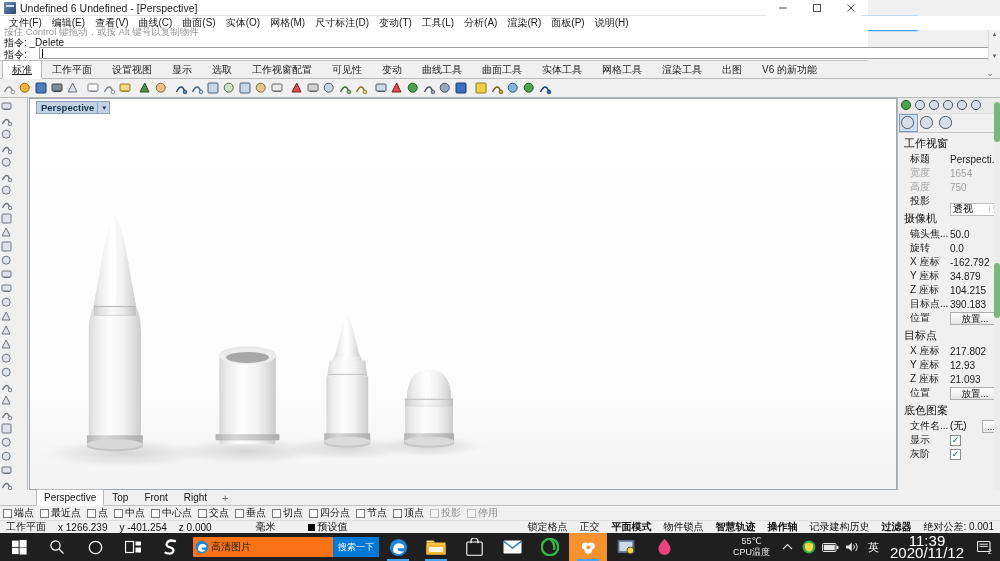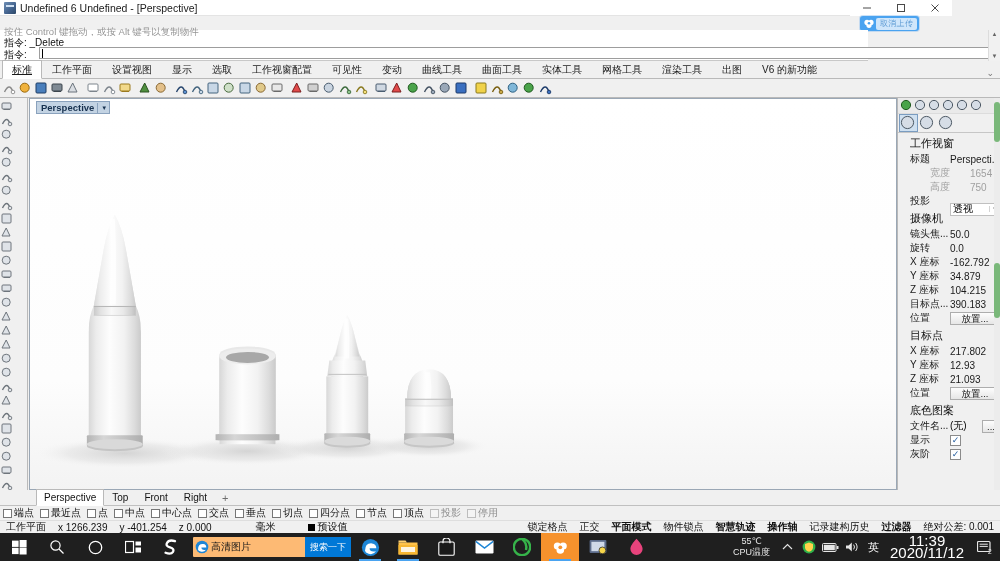--- a/index.html
+++ b/index.html
@@ -7,21 +7,21 @@
     width: 1000px; height: 561px;
     overflow: hidden;
     font-family: "Liberation Sans", "DejaVu Sans", sans-serif;
     background: #f0f0f0;
     -webkit-font-smoothing: antialiased;
   }
   #app { position: relative; width: 1000px; height: 561px; }
 
   
   .titlebar {
-    position: absolute; top: 0; left: 0; width: 952px; height: 16px;
+    position: absolute; top: 0; left: 0; width: 868px; height: 16px;
     background: #ffffff;
     display: flex; align-items: center;
     border-bottom: 1px solid #e4e4e4;
   }
   .title-icon {
     width: 12px; height: 12px; margin-left: 4px; margin-right: 4px;
     background: linear-gradient(135deg, #6f8fb5 0%, #41618c 60%, #2d4866 100%);
     border-radius: 1px; position: relative; flex: 0 0 auto;
   }
   .title-icon:after {
@@ -153,28 +153,28 @@
     background: #eaeaea; border-bottom: 1px solid #dcdcdc;
   }
   .rp-icons2 {
     height: 19px; display: flex; align-items: center; padding-left: 2px;
     background: #f0f0f0; border-bottom: 1px solid #c6c6c6;
   }
   .rp-i { width: 13px; height: 13px; margin-right: 1px; flex: 0 0 auto; position: relative; }
   .rp-i.big { width: 17px; height: 16px; margin-right: 2px; }
   .rp-i.sel { background: #cfe0f0; outline: 1px solid #7a9cc0; }
   .rp-section {
-    font-size: 11px; color: #101010; padding: 3px 0 2px 12px; line-height: 14px;
+    font-size: 11px; color: #101010; padding: 3px 0 2px 6px; line-height: 14px;
   }
   .rp-row {
     display: flex; align-items: center; height: 14px; font-size: 10px;
     padding-left: 12px;
   }
   .rp-key { width: 40px; color: #1a1a1a; white-space: nowrap; overflow: hidden; }
-  .rp-key.dim { color: #a0a0a0; margin-left: 20px; }
+  .rp-key.dim { color: #a0a0a0; }
   .rp-val { flex: 1 1 auto; color: #1a1a1a; white-space: nowrap; overflow: hidden; }
   .rp-val.dim { color: #a0a0a0; }
   .rp-combo {
     flex: 1 1 auto; display: flex; align-items: center; justify-content: space-between;
     border: 1px solid #c0c0c0; background: #fff; height: 13px; padding: 0 1px 0 2px;
     font-size: 10px;
     margin-top: 16px;
   }
   .rp-combo .cb-arrow { font-size: 6px; color: #555; border-left: 1px solid #d4d4d4; padding-left: 2px; }
   .rp-btn {
@@ -238,21 +238,21 @@
   
   .taskbar {
     position: absolute; top: 533px; left: 0; width: 1000px; height: 28px;
     background: #1f1f1f; display: flex; align-items: center;
   }
   .tb-item {
     width: 38px; height: 28px; display: flex; align-items: center; justify-content: center;
     position: relative;
   }
   .tb-search {
-    width: 158px; height: 20px; background: #fdba74; display: flex; align-items: center;
+    width: 186px; height: 20px; background: #f97316; display: flex; align-items: center;
     margin-left: 3px; border-radius: 1px; overflow: hidden;
   }
   .tb-search .e {
     width: 18px; display: flex; align-items: center; justify-content: center; flex: 0 0 auto;
   }
   .tb-search .txt { flex: 1 1 auto; font-size: 10px; color: #1a1a1a; }
   .tb-search .go {
     background: #0078d7; color: #fff; font-size: 9px; height: 20px; line-height: 20px;
     padding: 0 5px; flex: 0 0 auto; white-space: nowrap;
   }
@@ -306,20 +306,36 @@
       <svg width="12" height="11" viewBox="0 0 12 11">
         <circle cx="4" cy="4.4" r="2.6" fill="#fff"></circle>
         <circle cx="8" cy="4.4" r="2.6" fill="#fff"></circle>
         <circle cx="6" cy="7.3" r="2.6" fill="#fff"></circle>
         <circle cx="6" cy="5.3" r="1.3" fill="#4aa3f0"></circle>
       </svg>
     </div>
     <div class="lbl">取消上传</div>
   </div>
 
+  <div class="menubar">
+    <div class="menu-item">文件(F)</div>
+    <div class="menu-item">编辑(E)</div>
+    <div class="menu-item">查看(V)</div>
+    <div class="menu-item">曲线(C)</div>
+    <div class="menu-item">曲面(S)</div>
+    <div class="menu-item">实体(O)</div>
+    <div class="menu-item">网格(M)</div>
+    <div class="menu-item">尺寸标注(D)</div>
+    <div class="menu-item">变动(T)</div>
+    <div class="menu-item">工具(L)</div>
+    <div class="menu-item">分析(A)</div>
+    <div class="menu-item">渲染(R)</div>
+    <div class="menu-item">面板(P)</div>
+    <div class="menu-item">说明(H)</div>
+  </div>
 
   <div class="cmd-area">
     <div class="cmd-clipped">按住 Control 键拖动，或按 Alt 键号以复制物件</div>
     <div class="cmd-line l1">
       <span>指令:</span>
       <span>_Delete</span>
     </div>
     <div class="cmd-line l2">指令:</div>
     <div class="cmd-inputbox">
       <div class="caret"></div>

